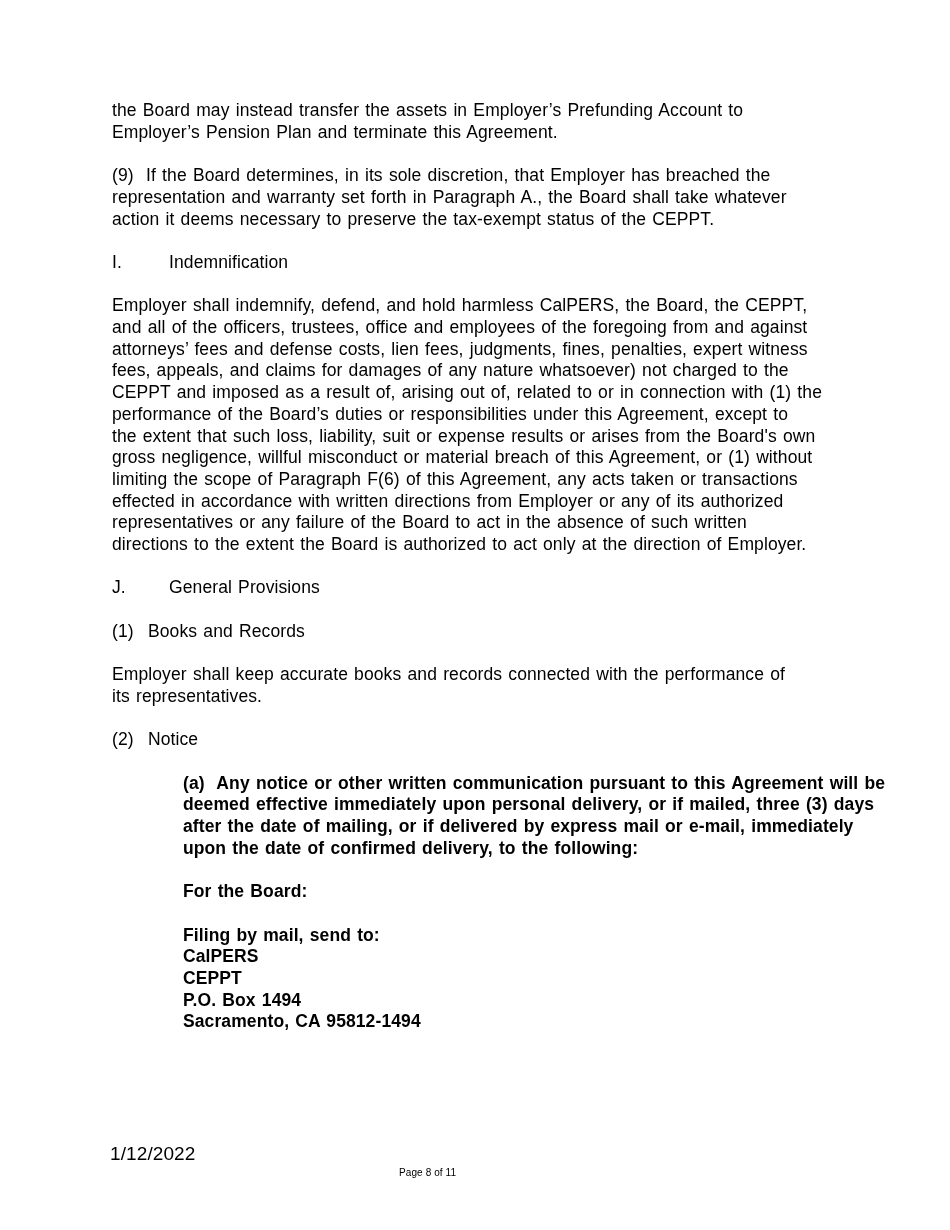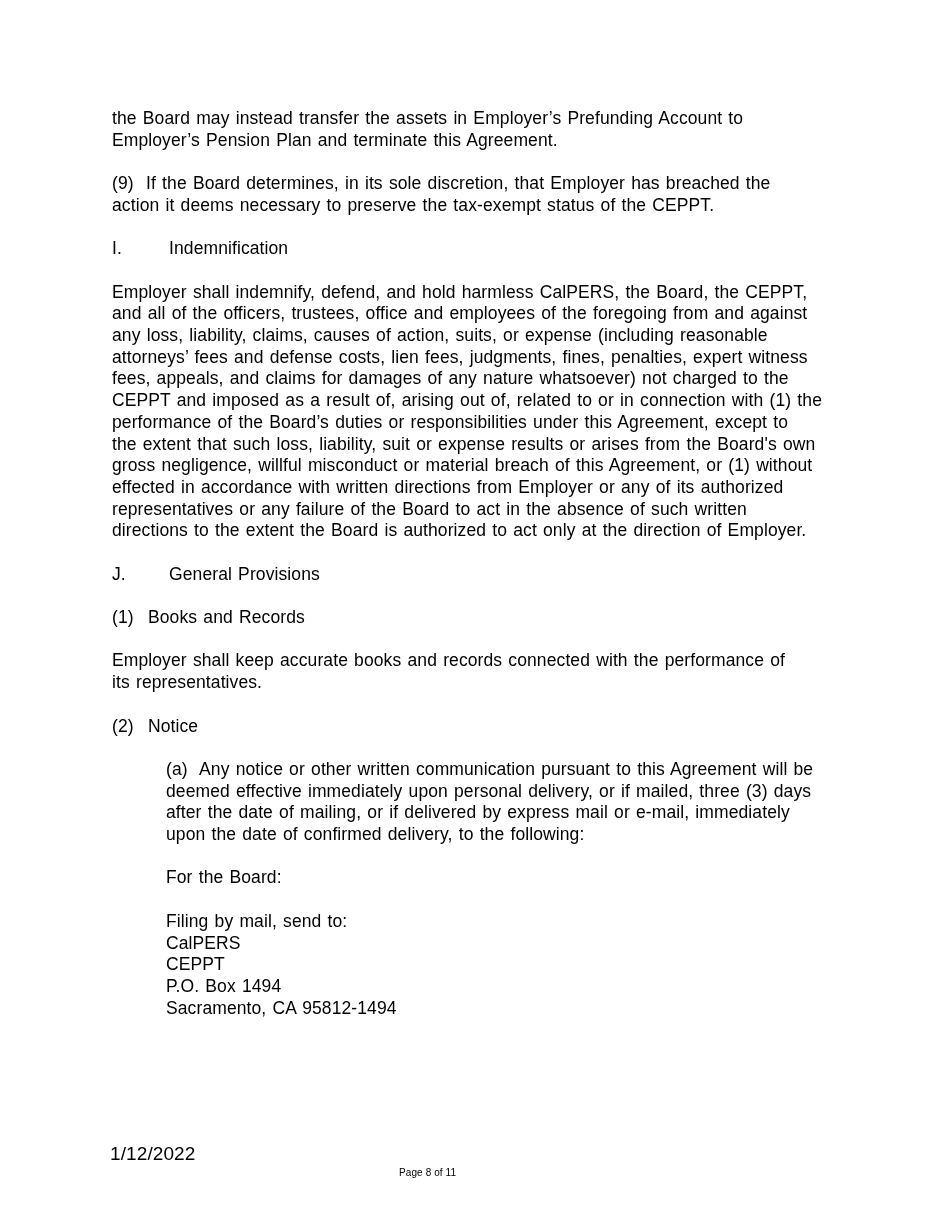--- a/index.html
+++ b/index.html
@@ -11,21 +11,21 @@
     height: 1230px;
     background: #ffffff;
     position: relative;
     overflow: hidden;
     font-family: "Liberation Sans", "DejaVu Sans", sans-serif;
     color: #000000;
   }
   .doc-content {
     position: absolute;
     left: 112px;
-    top: 108px;
+    top: 100px;
     width: 745px;
   }
   .block {
     margin: 0 0 21.7px 0;
   }
   .line,
   .section_heading,
   .numbered_heading {
     font-size: 17.5px;
     line-height: 21.7px;
@@ -35,21 +35,22 @@
   }
   .hlabel {
     display: inline-block;
     width: 57px;
   }
   .numlabel {
     display: inline-block;
     width: 36px;
   }
   .p_indent {
-    margin-left: 54px;
+    margin-left: 71px;
+    font-weight: bold;
   }
   .footer-date {
     position: absolute;
     left: 110px;
     top: 1146px;
     font-size: 19px;
     line-height: 15px;
     letter-spacing: 0.1px;
   }
   .footer-page {
@@ -65,33 +66,34 @@
 <body>
 
 <main>
   <div class="doc-content" id="doc-blocks">
       <div class="block p">
         <div class="line">the Board may instead transfer the assets in Employer’s Prefunding Account to</div>
         <div class="line">Employer’s Pension Plan and terminate this Agreement.</div>
       </div>
       <div class="block p">
         <div class="line">(9)  If the Board determines, in its sole discretion, that Employer has breached the</div>
+        <div class="line">representation and warranty set forth in Paragraph A., the Board shall take whatever</div>
         <div class="line">action it deems necessary to preserve the tax-exempt status of the CEPPT.</div>
       </div>
       <div class="block section_heading"><span class="hlabel">I.</span><span class="htitle">Indemnification</span></div>
       <div class="block p">
         <div class="line">Employer shall indemnify, defend, and hold harmless CalPERS, the Board, the CEPPT,</div>
         <div class="line">and all of the officers, trustees, office and employees of the foregoing from and against</div>
-        <div class="line">any loss, liability, claims, causes of action, suits, or expense (including reasonable</div>
         <div class="line">attorneys’ fees and defense costs, lien fees, judgments, fines, penalties, expert witness</div>
         <div class="line">fees, appeals, and claims for damages of any nature whatsoever) not charged to the</div>
         <div class="line">CEPPT and imposed as a result of, arising out of, related to or in connection with (1) the</div>
         <div class="line">performance of the Board’s duties or responsibilities under this Agreement, except to</div>
         <div class="line">the extent that such loss, liability, suit or expense results or arises from the Board's own</div>
         <div class="line">gross negligence, willful misconduct or material breach of this Agreement, or (1) without</div>
+        <div class="line">limiting the scope of Paragraph F(6) of this Agreement, any acts taken or transactions</div>
         <div class="line">effected in accordance with written directions from Employer or any of its authorized</div>
         <div class="line">representatives or any failure of the Board to act in the absence of such written</div>
         <div class="line">directions to the extent the Board is authorized to act only at the direction of Employer.</div>
       </div>
       <div class="block section_heading"><span class="hlabel">J.</span><span class="htitle">General Provisions</span></div>
       <div class="block numbered_heading"><span class="numlabel">(1)</span><span class="htitle">Books and Records</span></div>
       <div class="block p">
         <div class="line">Employer shall keep accurate books and records connected with the performance of</div>
         <div class="line">its representatives.</div>
       </div>

